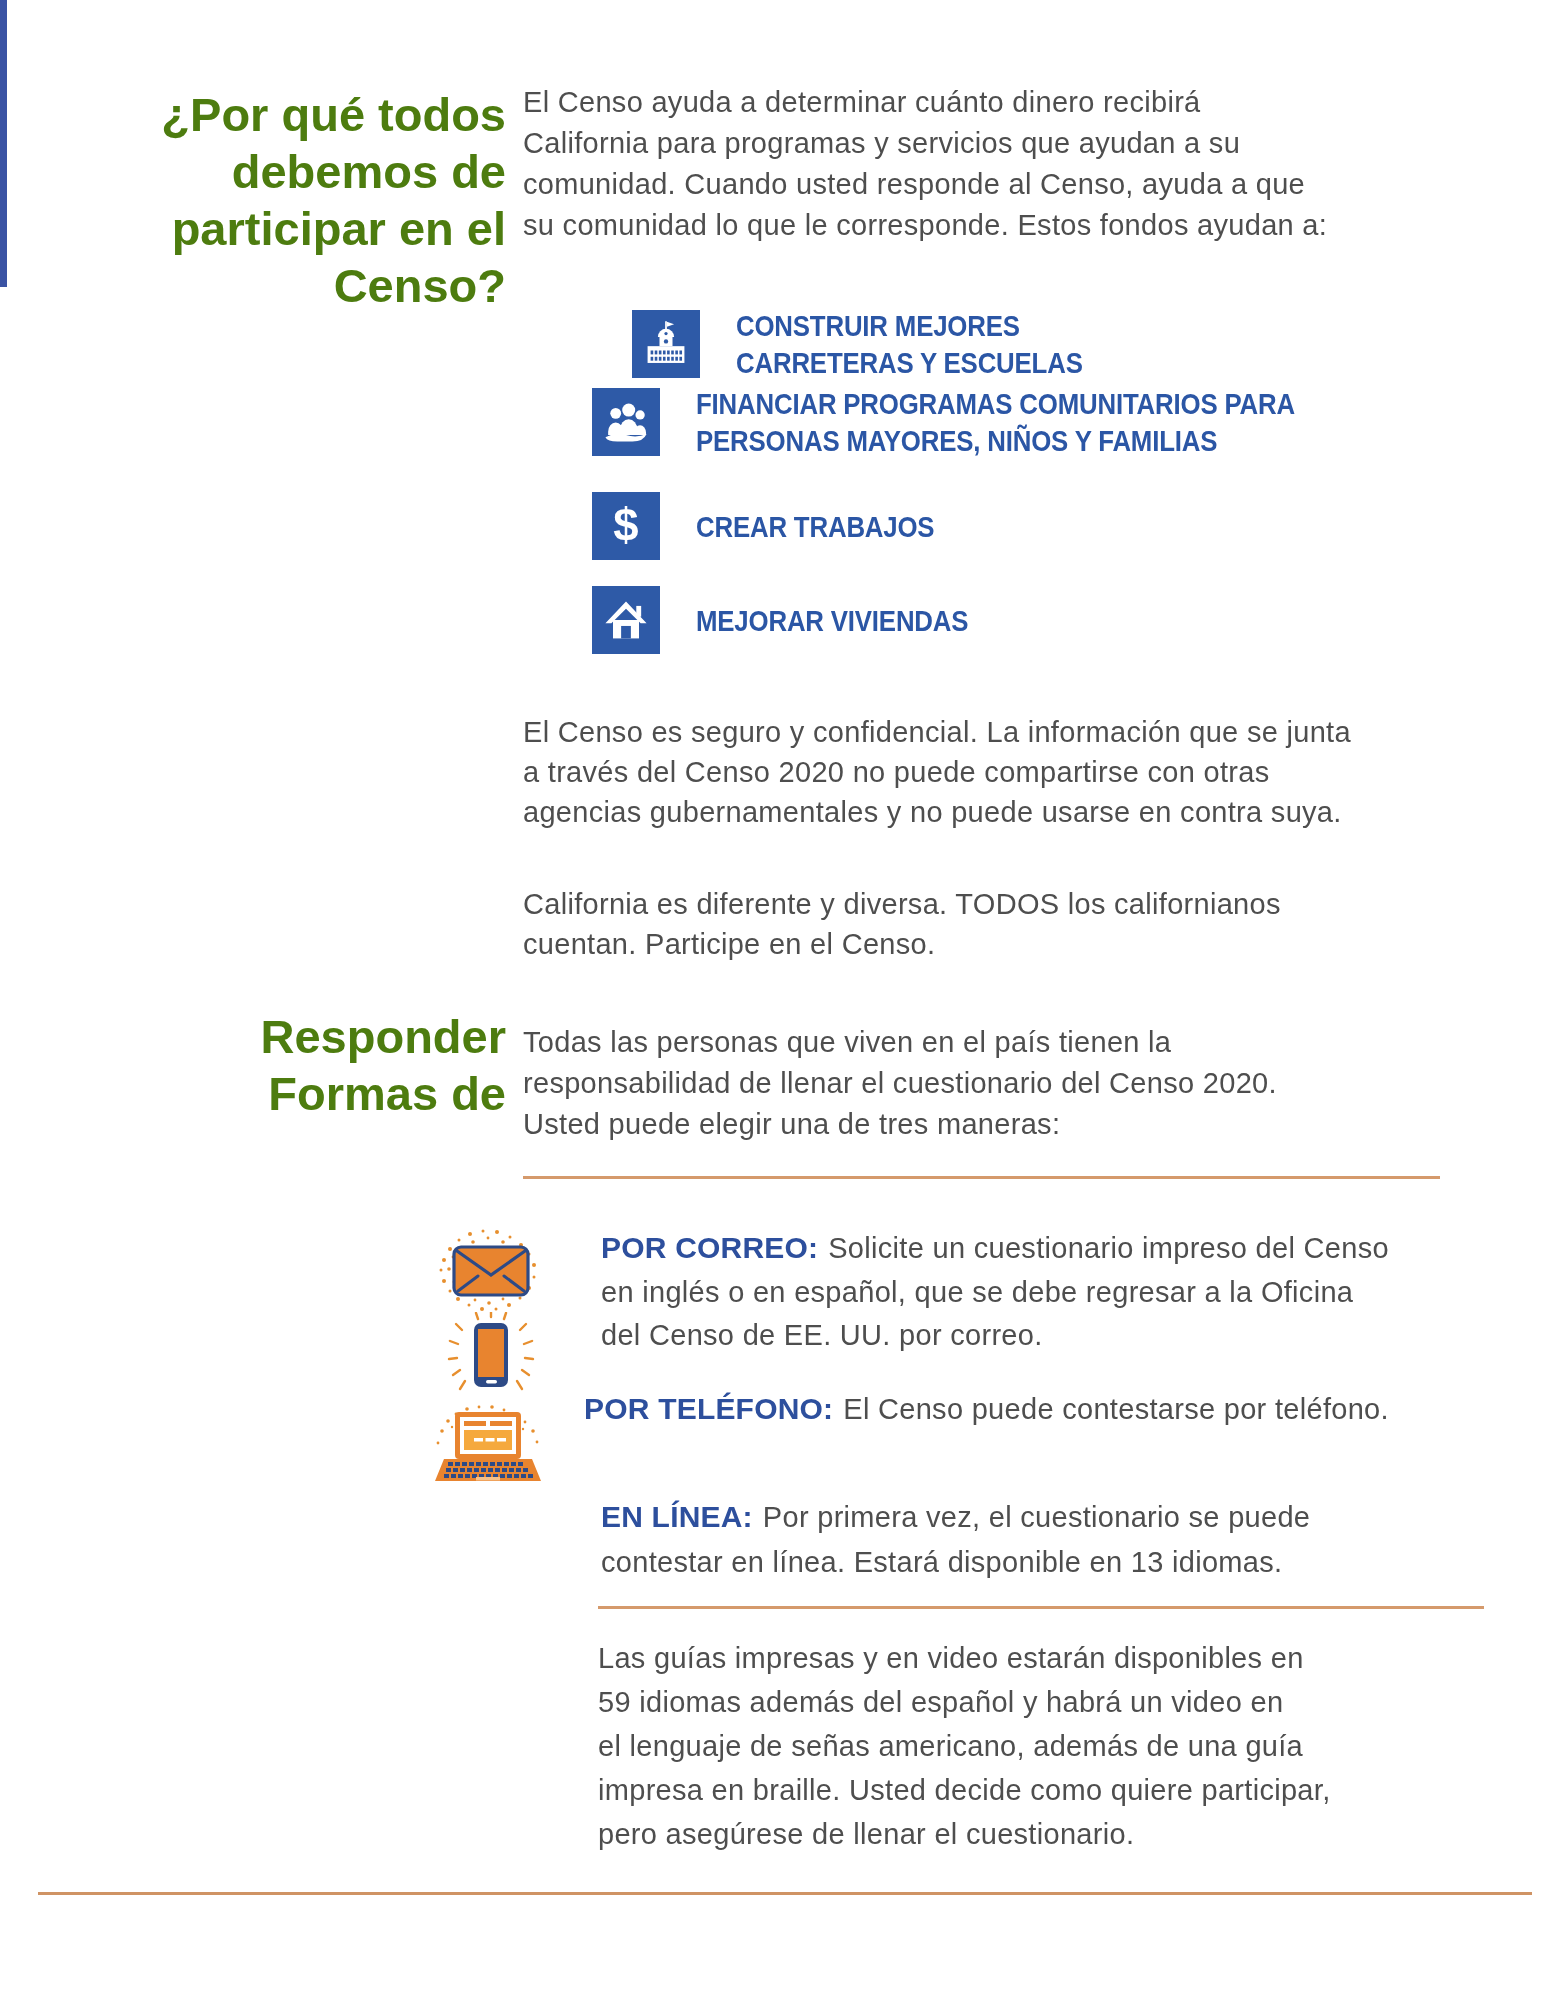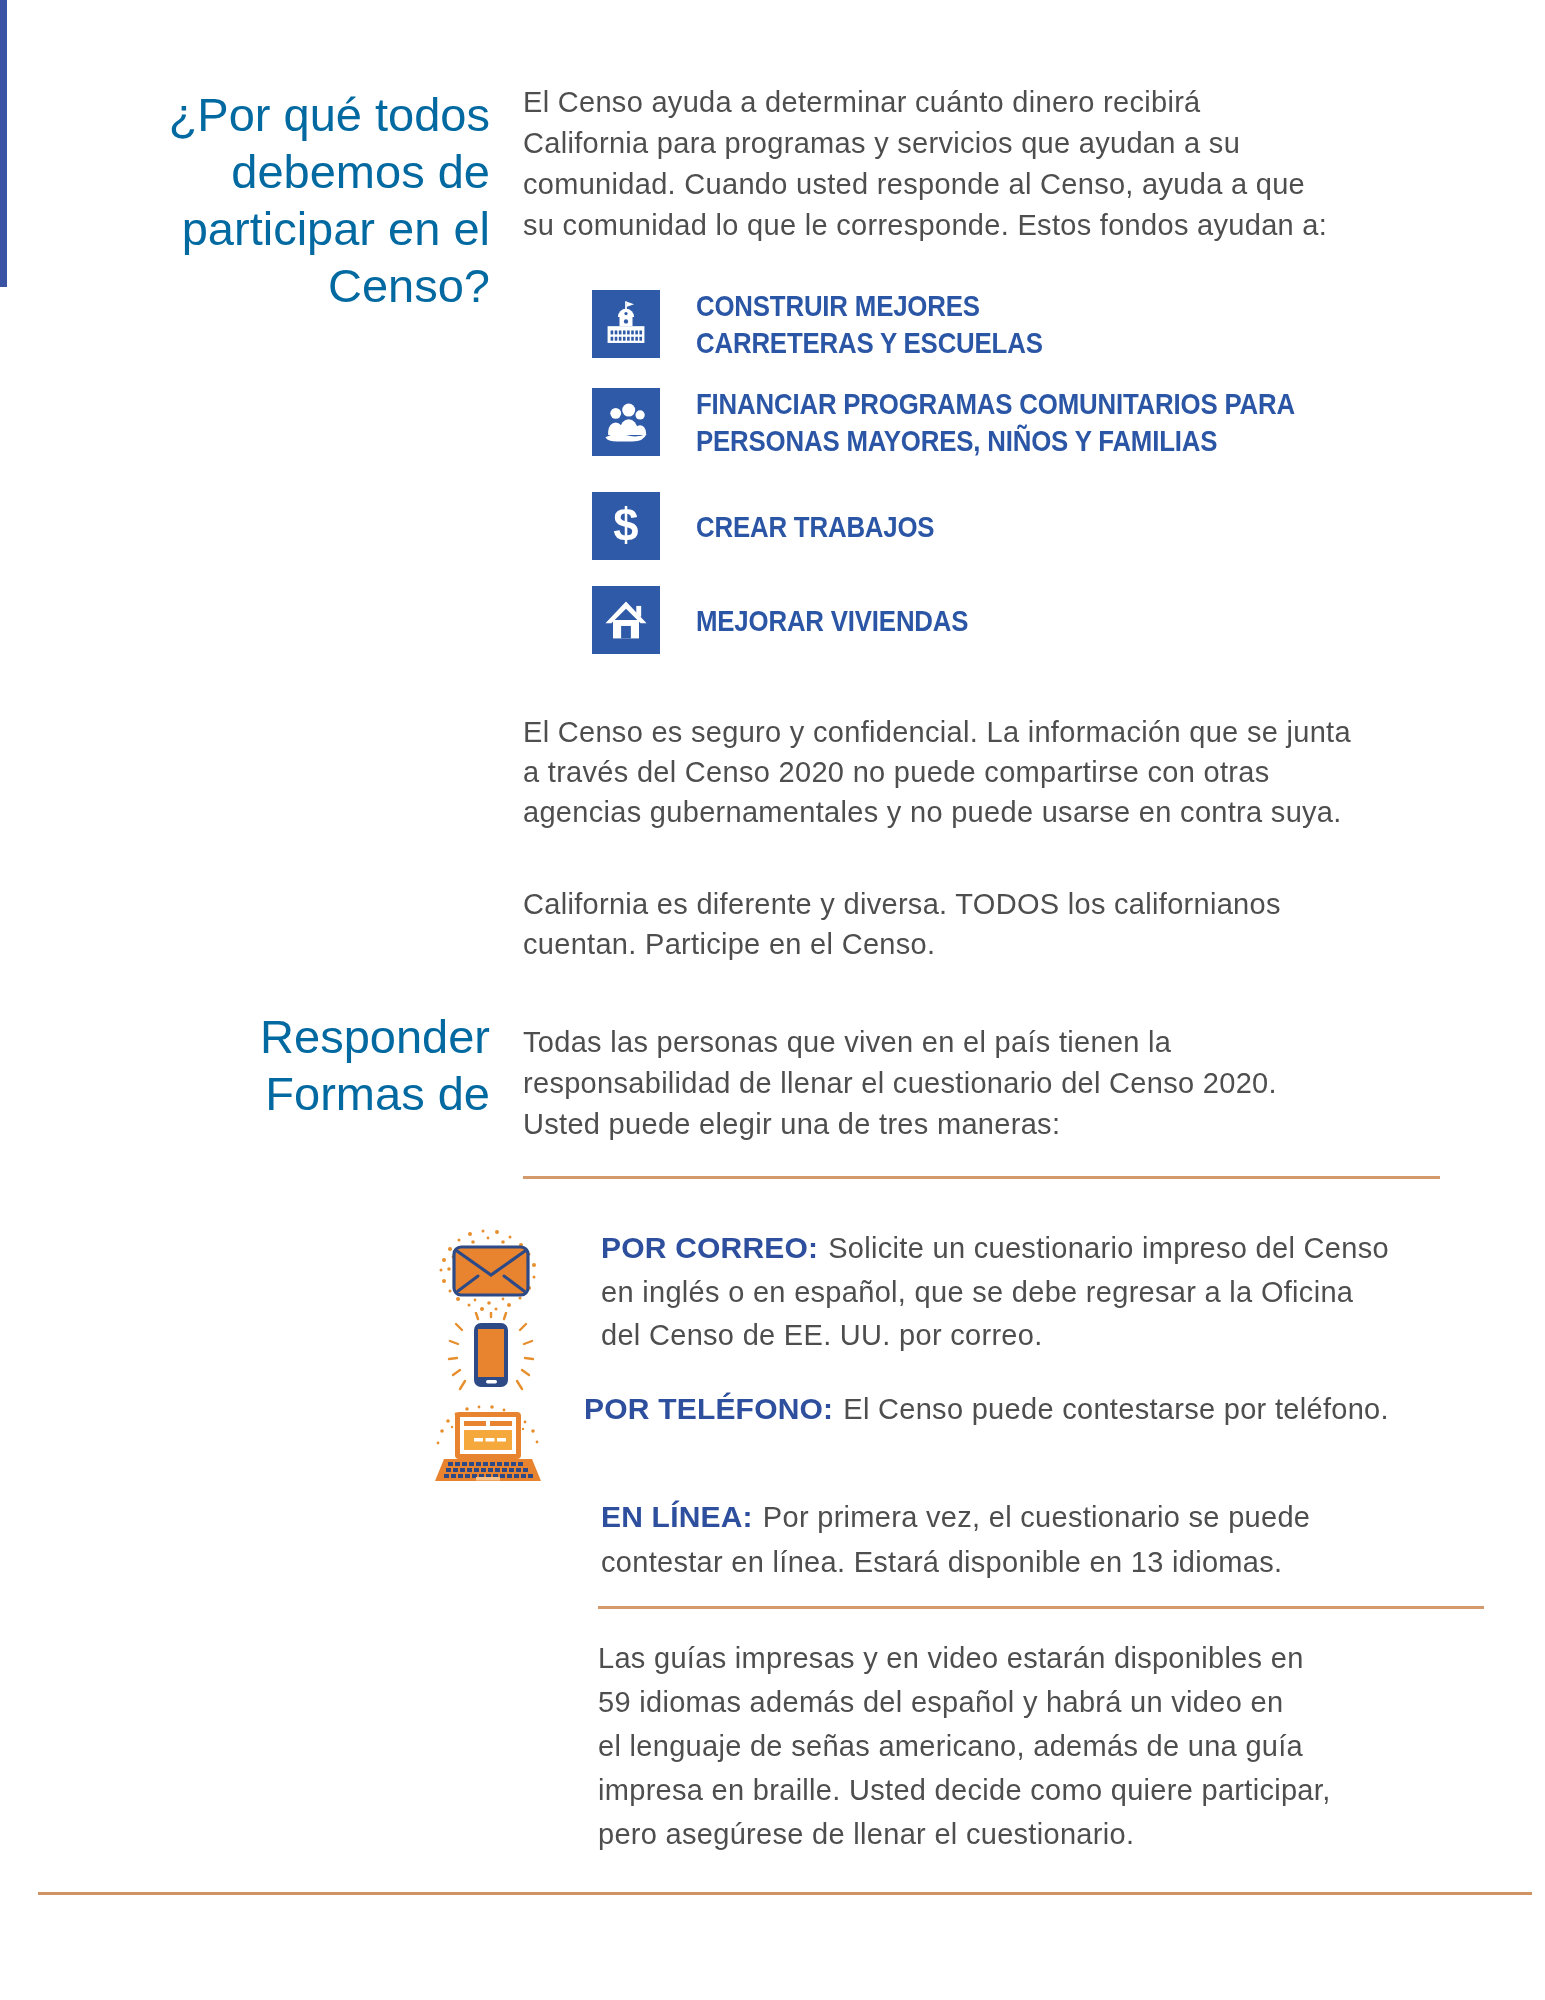--- a/index.html
+++ b/index.html
@@ -1,21 +1,21 @@
 <!DOCTYPE html>
 <html><head>
 <meta charset="utf-8">
 <style>
   html,body{margin:0;padding:0;background:#ffffff;}
   .page{position:relative;width:1545px;height:2000px;background:#ffffff;overflow:hidden;
         font-family:"Liberation Sans",sans-serif;}
   .abs{position:absolute;}
   .accent{position:absolute;left:0;top:0;width:7px;height:287px;background:#3a53a4;}
-  .h{position:absolute;left:40px;width:450px;text-align:right;color:#0369a1;
-     font-weight:400;font-size:47px;line-height:57px;margin:0;}
+  .h{position:absolute;left:56px;width:450px;text-align:right;color:#4d7c0f;
+     font-weight:700;font-size:47px;line-height:57px;margin:0;}
   .body{position:absolute;font-size:29px;line-height:41px;color:#4e4e4e;
         letter-spacing:0.3px;white-space:nowrap;}
   .benefit{position:absolute;left:592px;display:flex;align-items:center;gap:36px;}
   .tile{width:68px;height:68px;background:#2e5aa7;display:flex;align-items:center;
         justify-content:center;flex:0 0 auto;}
   .blabel{font-weight:700;color:#2b56a5;font-size:30px;line-height:37px;white-space:nowrap;
           letter-spacing:-0.2px;transform:scaleX(0.86);transform-origin:left center;}
   .divider{position:absolute;height:3px;background:#d59a6c;}
   .mline{white-space:nowrap;}
   .mlabel{font-weight:700;color:#2d4f9d;font-size:30px;letter-spacing:0.2px;margin-right:10px;}
@@ -35,21 +35,21 @@
     <div>Censo?</div>
   </h1>
 
   <div class="body" style="left:523px;top:82px;">
     <div>El Censo ayuda a determinar cuánto dinero recibirá</div>
     <div>California para programas y servicios que ayudan a su</div>
     <div>comunidad. Cuando usted responde al Censo, ayuda a que</div>
     <div>su comunidad lo que le corresponde. Estos fondos ayudan a:</div>
   </div>
 
-  <div class="benefit" style="top:287px;">
+  <div class="benefit" style="top:307px;margin-left:40px;">
     <div class="tile">
       <svg width="52" height="52" viewBox="0 0 48 48" aria-hidden="true">
         <rect x="23.2" y="3" width="1.6" height="10" fill="#fff"></rect>
         <polygon points="24.8,3.5 31.5,5.8 24.8,8.1" fill="#fff"></polygon>
         <path d="M16.5 17.5 A7.5 7.5 0 0 1 31.5 17.5 Z" fill="#fff"></path>
         <circle cx="24" cy="14.4" r="1.5" fill="#2e5aa7"></circle>
         <rect x="18" y="17.5" width="12" height="8.5" fill="#fff"></rect>
         <circle cx="24" cy="21.6" r="2" fill="#2e5aa7"></circle>
         <rect x="7" y="26" width="34" height="15.5" fill="#fff"></rect>
         <rect x="9.8" y="30" width="2.4" height="3.6" fill="#2e5aa7"></rect>

